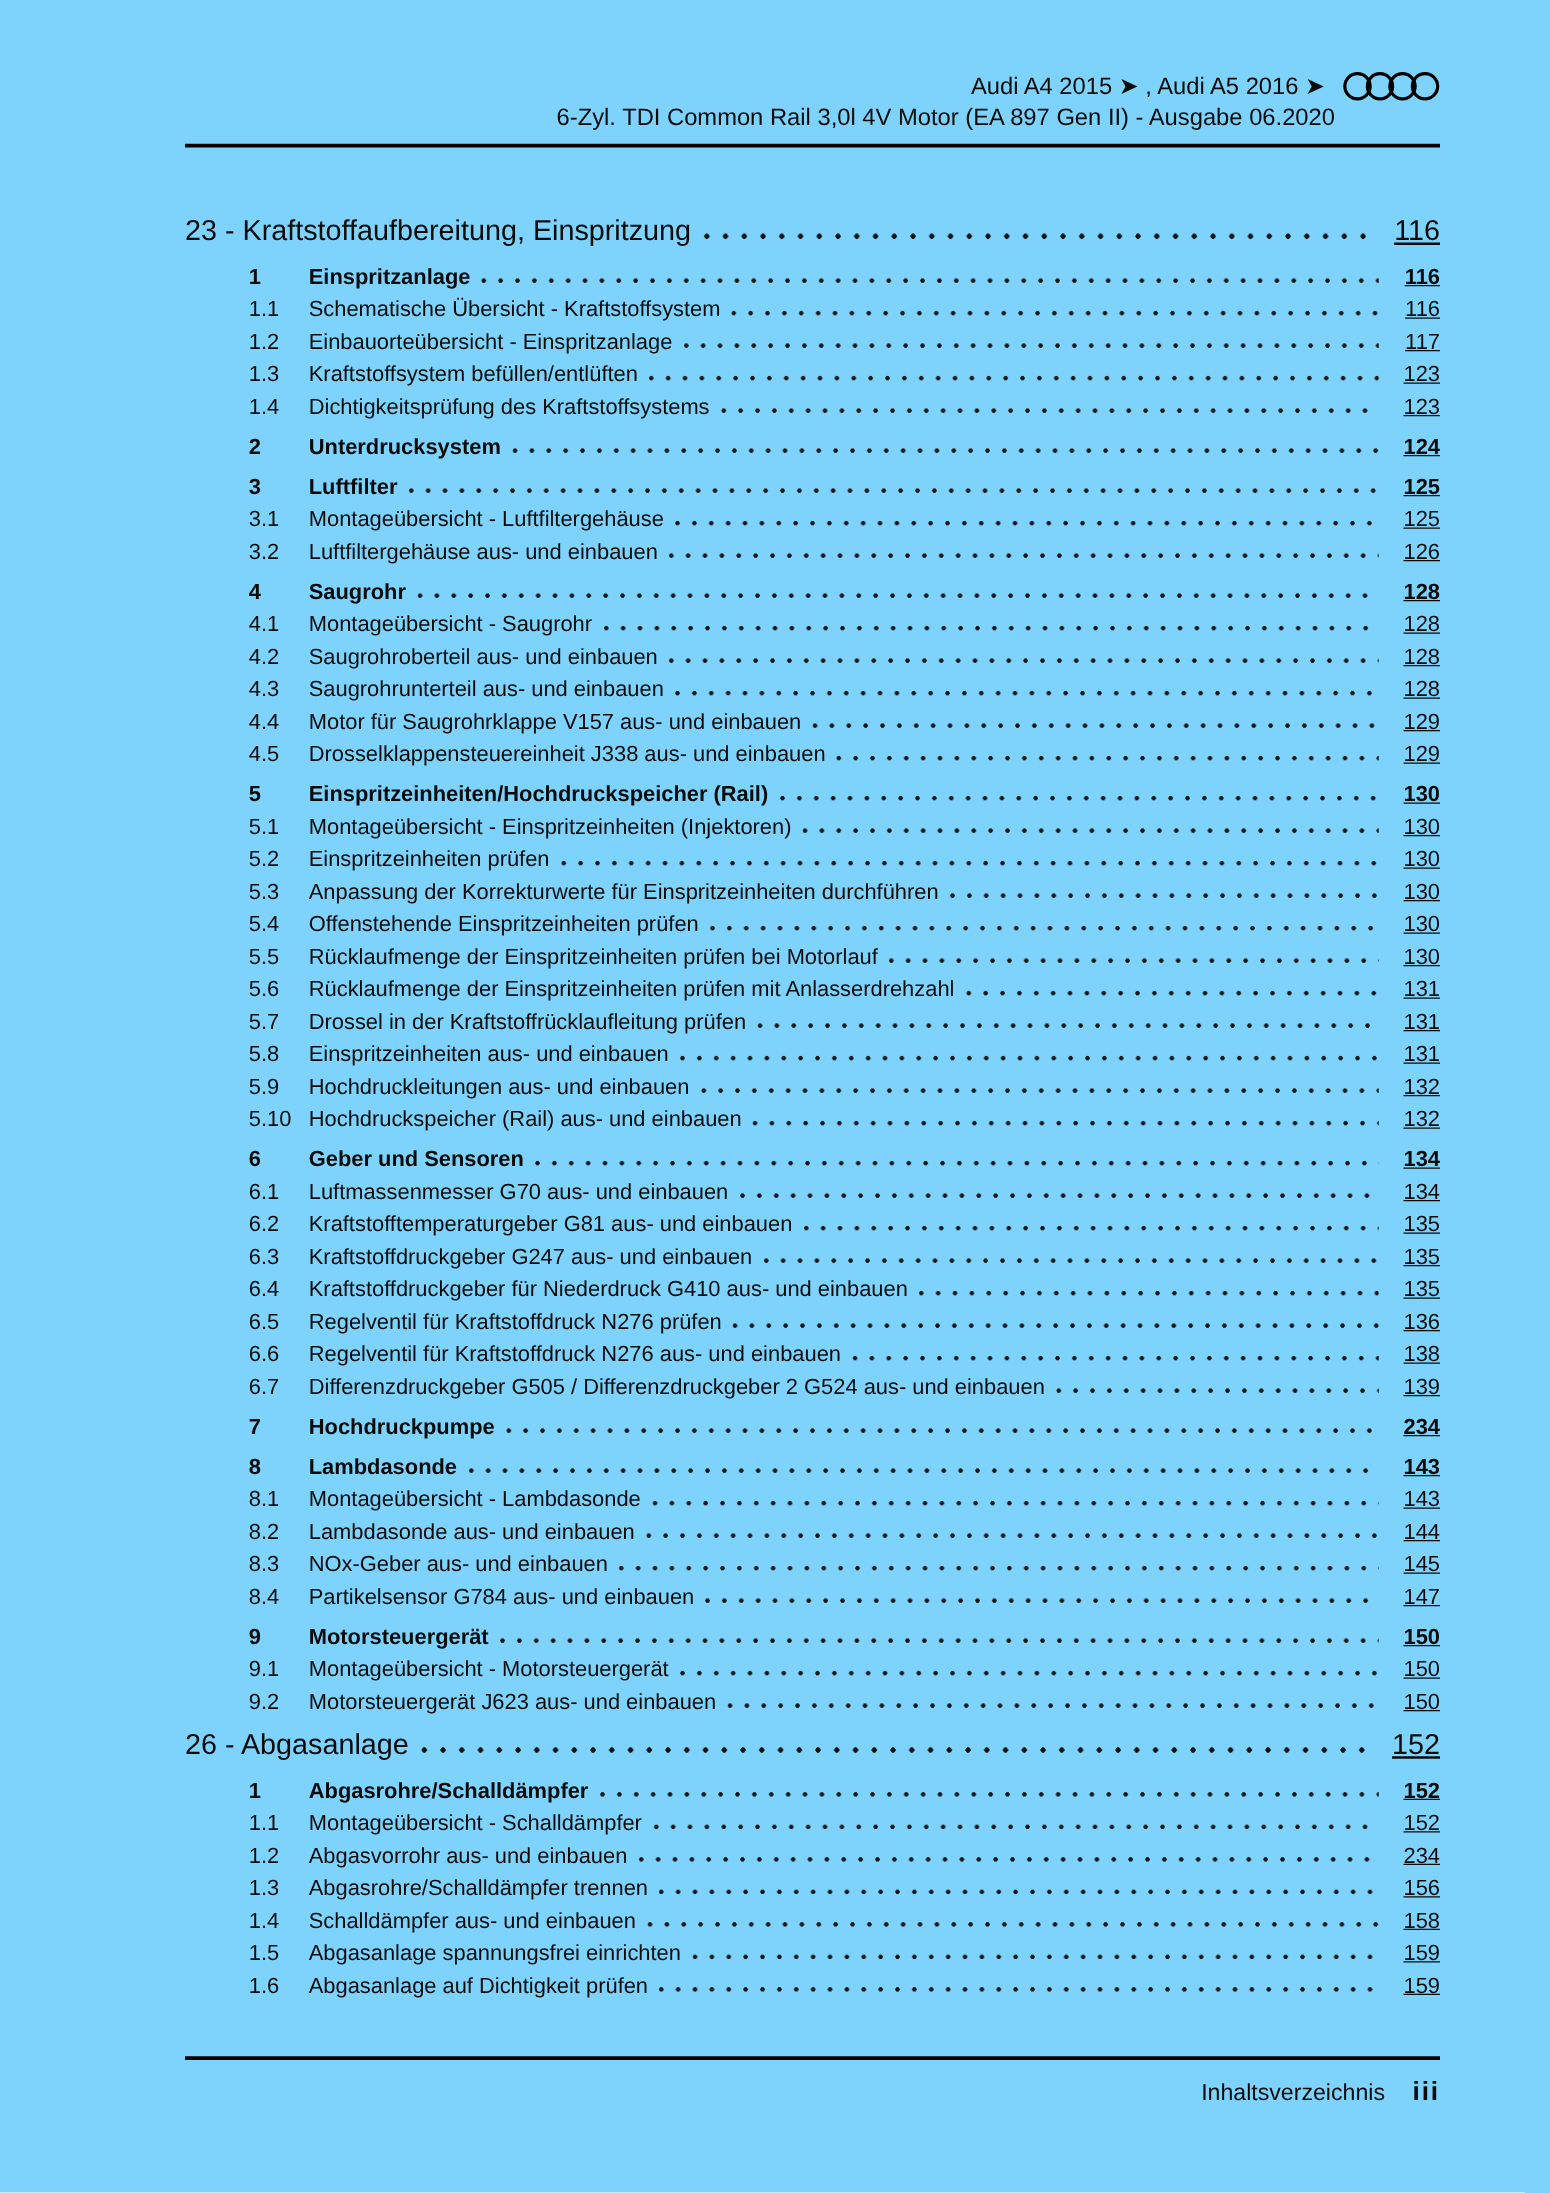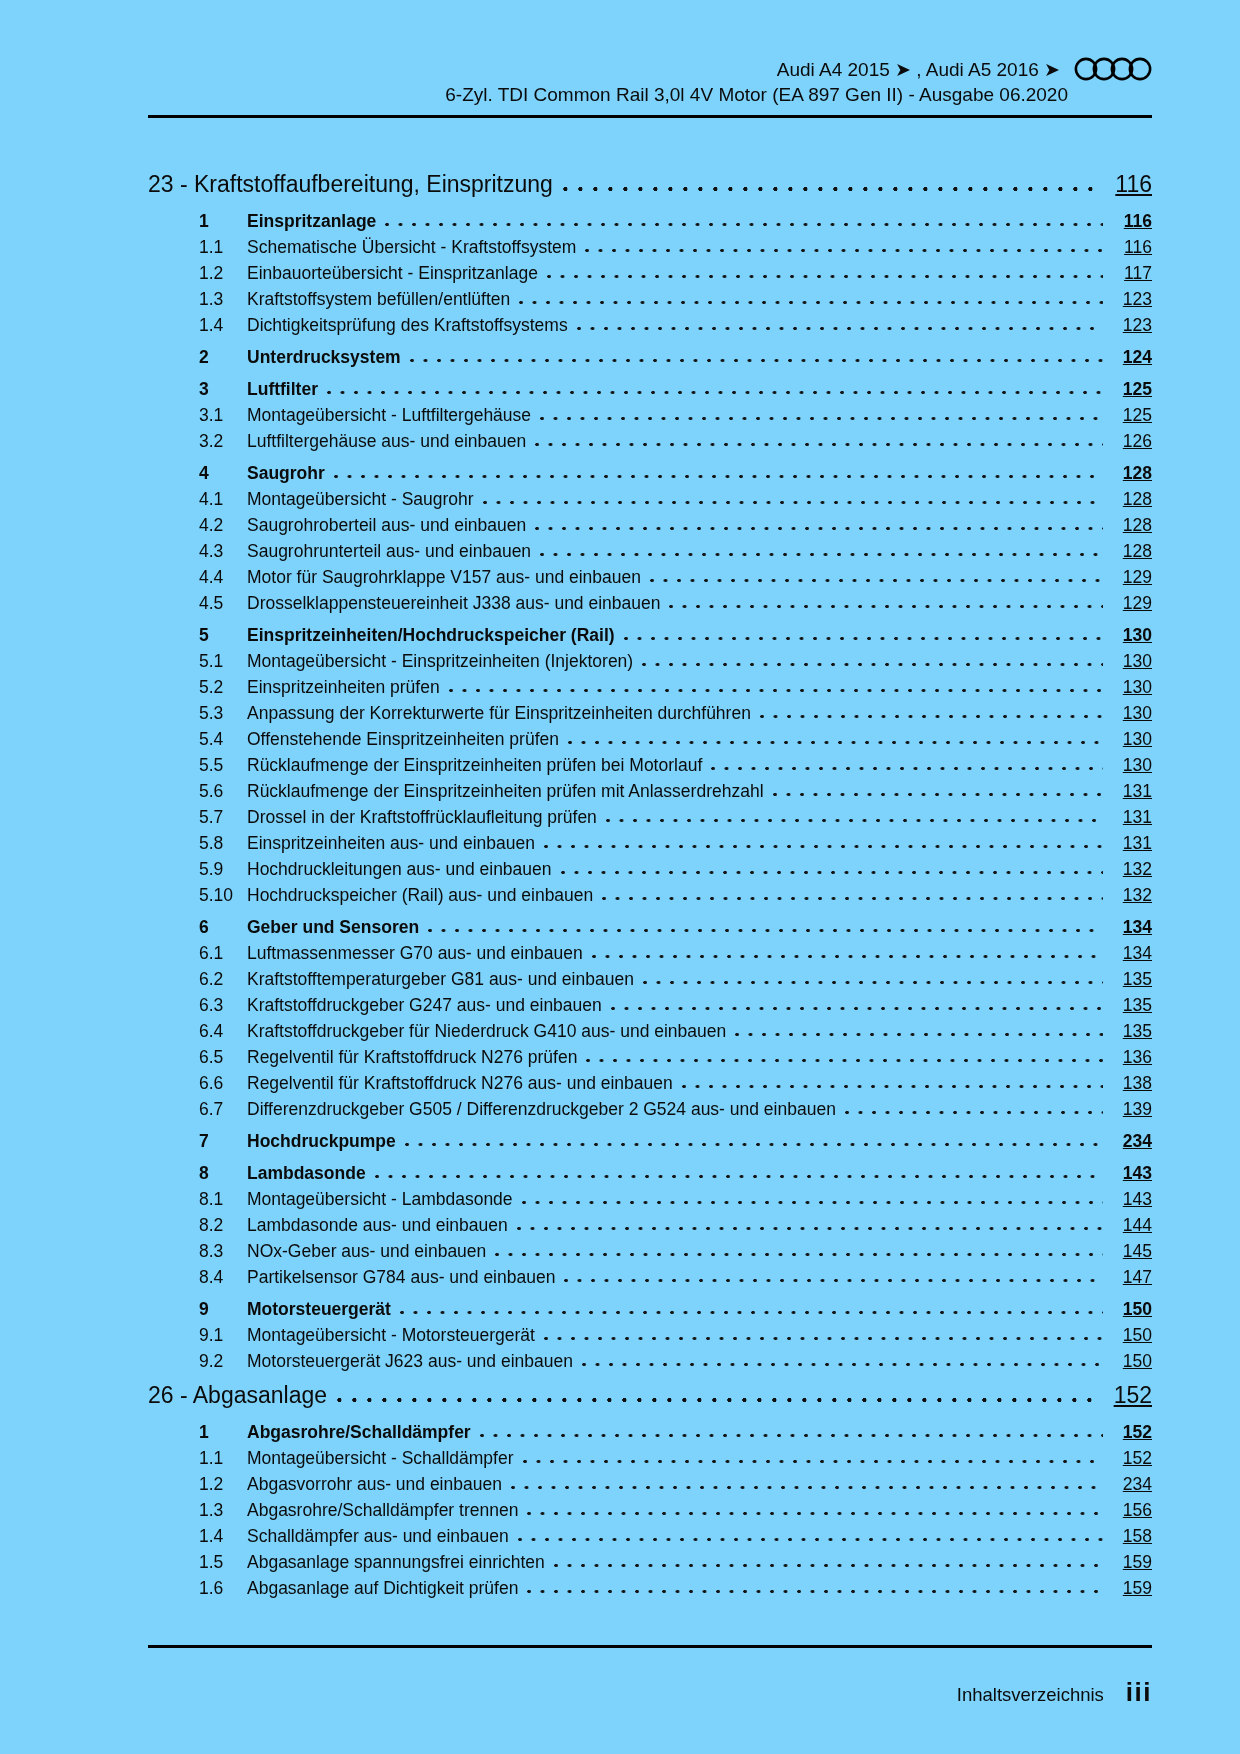--- a/index.html
+++ b/index.html
@@ -83,21 +83,21 @@
   .footer { position: absolute; left: 148px; right: 88px; top: 1645px; }
   .footer-rule { height: 3px; background: #000; }
   .footer-line {
     display: flex;
     justify-content: flex-end;
     align-items: baseline;
     gap: 22px;
     margin-top: 14px;
   }
   .footer-label { font-size: 18.5px; }
-  .footer-page  { font-size: 26px; font-weight: bold; letter-spacing: 1.5px; margin-top: 15px; }
+  .footer-page  { font-size: 21px; font-weight: bold; letter-spacing: 1.5px; }
 </style>
 </head>
 <body>
 
 <div class="page">
 
   <div class="header">
     <div class="header-line1">
       <span>Audi A4 2015 ➤ , Audi A5 2016 ➤</span>
       <svg class="audi-rings" width="78" height="30" viewBox="0 0 104 40" aria-hidden="true">

